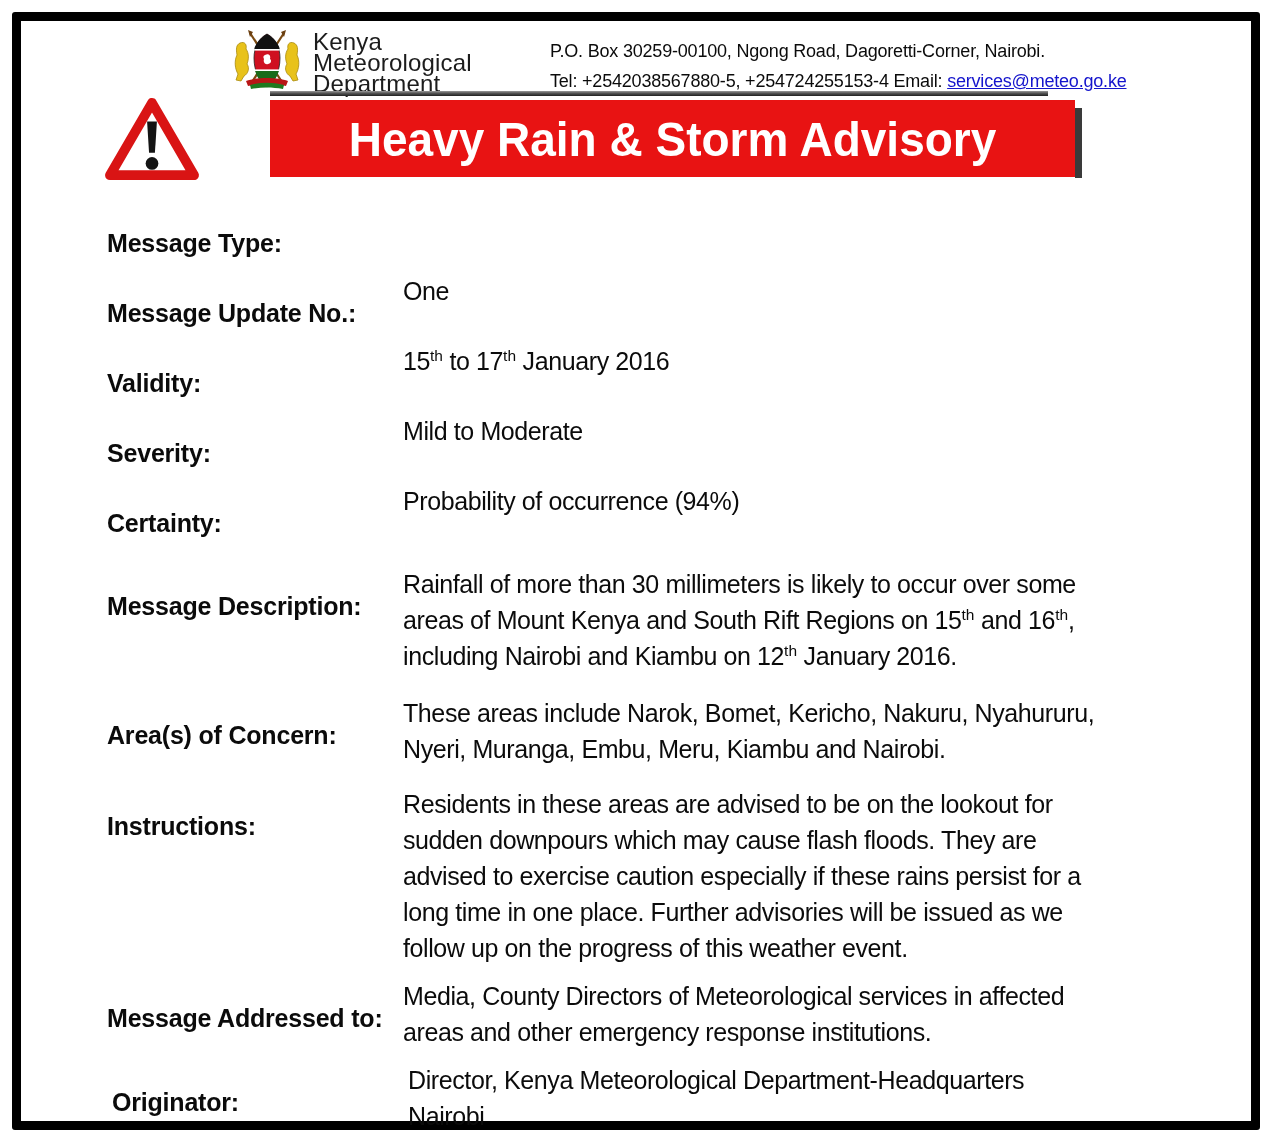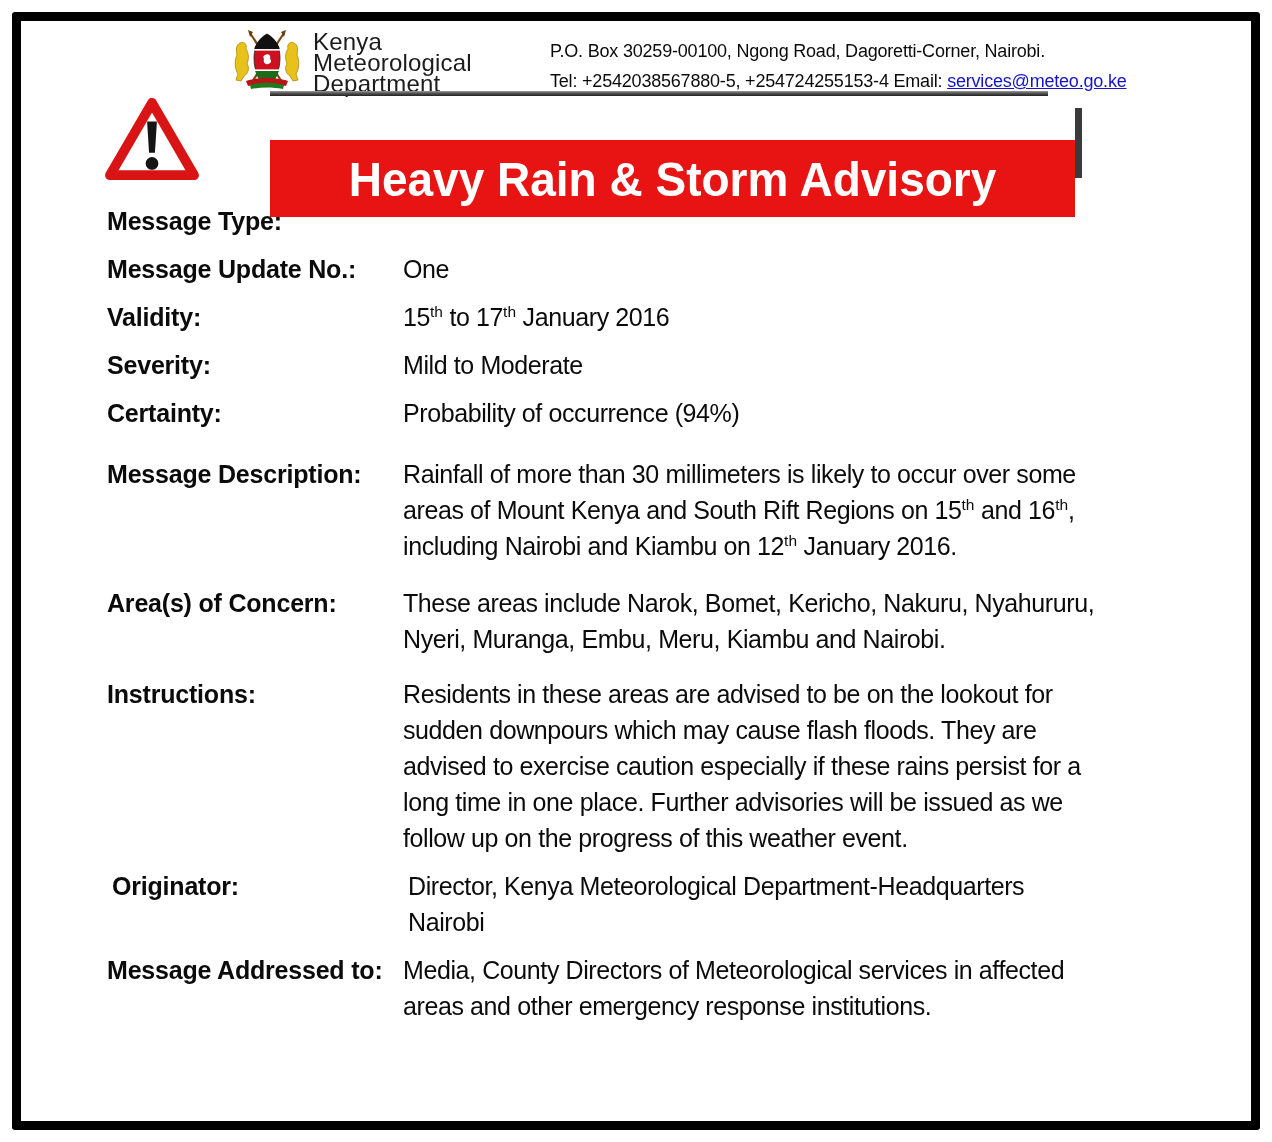--- a/index.html
+++ b/index.html
@@ -17,28 +17,28 @@
 
   
   .coat{position:absolute;left:207px;top:8px;width:78px;height:64px;}
   .org-name{position:absolute;left:292px;top:10px;font-family:Liberation Sans, sans-serif;font-size:24px;line-height:21px;color:#1c1c1c;letter-spacing:0.2px;}
   .contact{position:absolute;left:497px;top:15px;font-size:18px;line-height:30px;letter-spacing:-0.2px;white-space:nowrap;margin-left:32px;}
   .contact a{color:var(--link-color);text-decoration:underline;}
   .header-rule{position:absolute;left:249px;top:70px;width:778px;height:5px;background:linear-gradient(to bottom,#9a9a9a 0%,#555555 45%,#202020 100%);}
 
   
   .warning{position:absolute;left:82px;top:75px;width:98px;height:88px;}
-  .banner{position:absolute;left:249px;top:79px;width:805px;height:77px;background:var(--banner-bg);display:flex;align-items:center;justify-content:center;margin-top:40px;}
+  .banner{position:absolute;left:249px;top:79px;width:805px;height:77px;background:var(--banner-bg);display:flex;align-items:center;justify-content:center;}
   .banner-title{color:var(--banner-text);font-size:46px;font-weight:bold;letter-spacing:0px;white-space:nowrap;transform:scaleY(1.04);}
   .banner-shadow{position:absolute;left:1054px;top:87px;width:7px;height:70px;background:#3a3a3a;}
 
   
   .fields{position:absolute;left:86px;top:182px;width:1100px;}
   .field-row{display:flex;margin-bottom:12px;font-size:25px;line-height:36px;letter-spacing:-0.4px;}
-  .field-label{flex:0 0 296px;font-weight:bold;white-space:nowrap;letter-spacing:-0.2px;}
+  .field-label{flex:0 0 296px;font-weight:bold;white-space:nowrap;letter-spacing:-0.2px;margin-top:22px;}
   .field-value{flex:1;white-space:nowrap;}
   .field-value sup{font-size:0.62em;line-height:0;vertical-align:super;letter-spacing:0;}
   [data-name="field-row-message-description"]{margin-top:25px;}
   [data-name="field-row-areas-of-concern"]{margin-top:21px;}
   [data-name="field-row-instructions"]{margin-top:19px;justify-content:space-between;}
   [data-name="field-row-originator"] .field-label{padding-left:5px;}
 </style>
 </head>
 <body>
 
@@ -125,25 +125,25 @@
   <div class="field-row" data-name="field-row-areas-of-concern">
     <div class="field-label" data-name="field-label">Area(s) of Concern:</div>
     <div class="field-value" data-name="field-value"><span>These areas include Narok, Bomet, Kericho, Nakuru, Nyahururu,</span><br><span>Nyeri, Muranga, Embu, Meru, Kiambu and Nairobi.</span></div>
   </div>
 
   <div class="field-row" data-name="field-row-instructions">
     <div class="field-label" data-name="field-label">Instructions:</div>
     <div class="field-value" data-name="field-value"><span>Residents in these areas are advised to be on the lookout for</span><br><span>sudden downpours which may cause flash floods. They are</span><br><span>advised to exercise caution especially if these rains persist for a</span><br><span>long time in one place. Further advisories will be issued as we</span><br><span>follow up on the progress of this weather event.</span></div>
   </div>
 
+  <div class="field-row" data-name="field-row-message-addressed-to">
+    <div class="field-label" data-name="field-label">Message Addressed to:</div>
+    <div class="field-value" data-name="field-value"><span>Media, County Directors of Meteorological services in affected</span><br><span>areas and other emergency response institutions.</span></div>
+  </div>
+
   <div class="field-row" data-name="field-row-originator">
     <div class="field-label" data-name="field-label">Originator:</div>
     <div class="field-value" data-name="field-value"><span>Director, Kenya Meteorological Department-Headquarters</span><br><span>Nairobi</span></div>
-  </div>
-
-  <div class="field-row" data-name="field-row-message-addressed-to">
-    <div class="field-label" data-name="field-label">Message Addressed to:</div>
-    <div class="field-value" data-name="field-value"><span>Media, County Directors of Meteorological services in affected</span><br><span>areas and other emergency response institutions.</span></div>
   </div>
 </div>
 
   </div>
 </div>
 
 </body></html>

